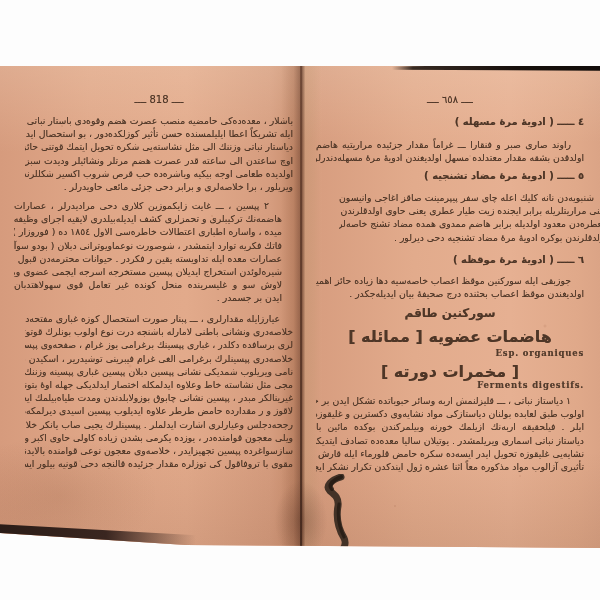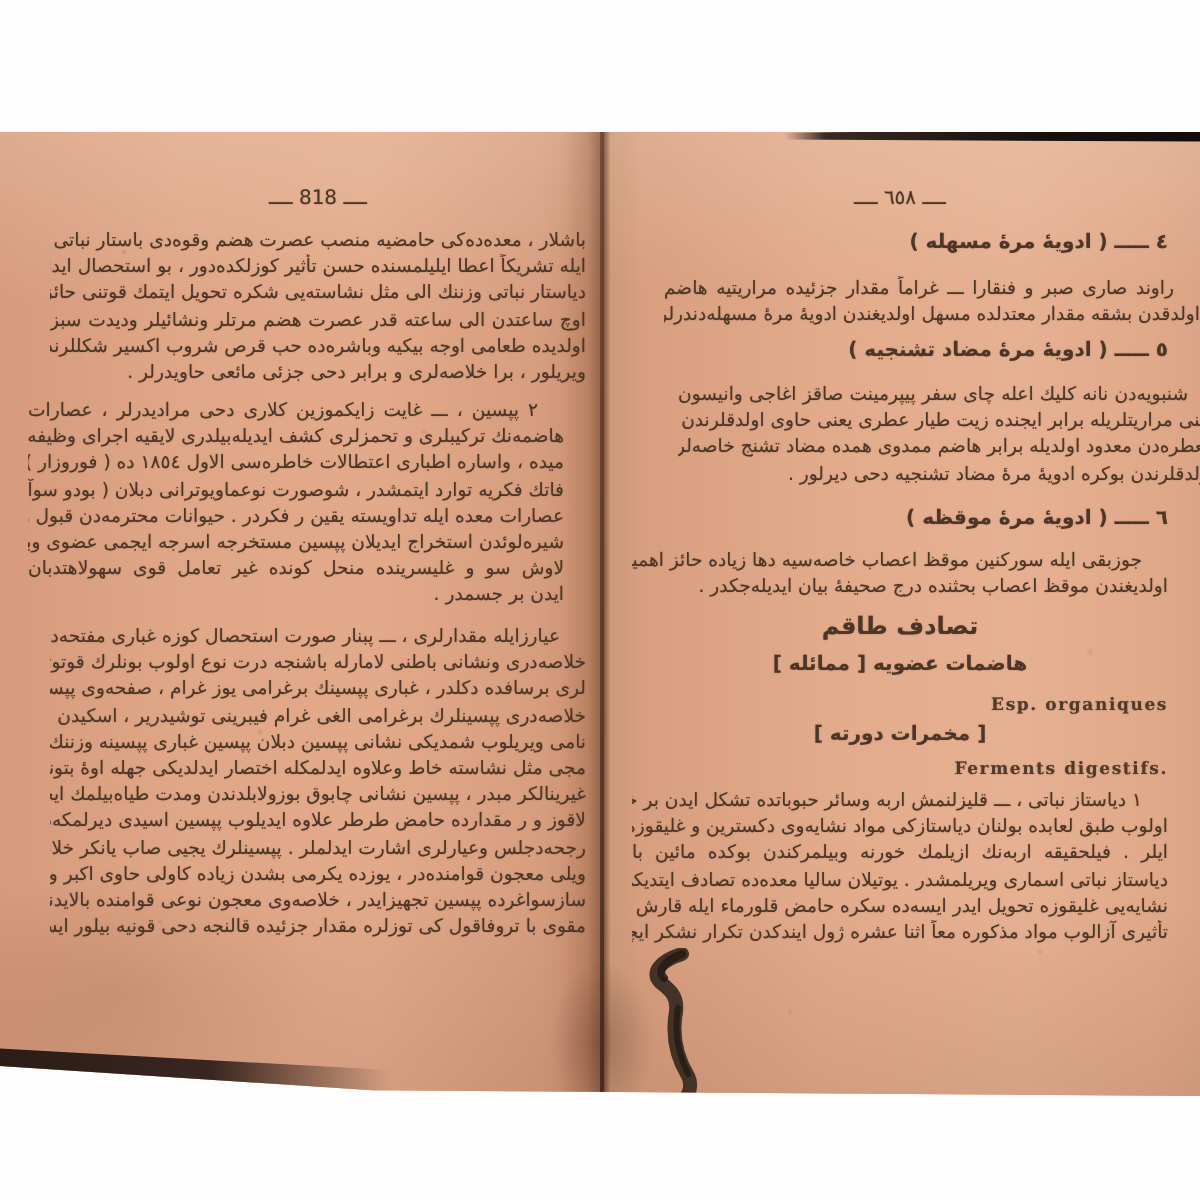--- a/index.html
+++ b/index.html
@@ -77,21 +77,21 @@
     white-space:nowrap;overflow:hidden;line-height:13.2px;height:13.2px;
     text-align:justify;text-align-last:justify;
   }
   .body-lines .line.first{text-indent:13px;}
   .body-lines.no-indent .line.first{text-indent:0;}
   .body-lines .line.last{text-align-last:right;}
   .pageno{font-size:10px;text-align:center;letter-spacing:1px;}
   .hnum{font-size:10px;font-weight:bold;text-align:right;white-space:nowrap;}
   .ctr{text-align:center;white-space:nowrap;}
   .grp-title{font-size:12px;font-weight:bold;}
-  .grp-sub{font-size:10px;font-weight:bold;}
+  .grp-sub{font-size:16px;font-weight:bold;}
   .latin{
     font-family:"DejaVu Serif",serif;font-size:8.5px;font-weight:bold;
     letter-spacing:.8px;color:#523b2c;text-align:right;white-space:nowrap;
   }
 </style>
 </head>
 <body>
 
 <div class="photo">
 
@@ -138,42 +138,42 @@
       <div class="line">رجحه‌دجلس وعيارلرى اشارت ايدلملر . پپسينلرك يجيى صاب يانكر خلاصه</div>
       <div class="line">ويلى معجون قوامنده‌در ، يوزده يكرمى بشدن زياده كاولى حاوى اكبر ويا</div>
       <div class="line">سازسواغرده پپسين تجهيزايدر ، خلاصه‌وى معجون نوعى قوامنده بالايدندن مكلس</div>
       <div class="line last">مقوى با تروفاقول كى توزلره مقدار جزئيده قالنجه دحى قونيه بيلور ايسه‌ده</div>
     </div>
 
   <div class="txt pageno rtl" style="left:316px;top:28px;width:268px;">ــــ ٦٥٨ ــــ</div>
 
   <div class="txt hnum rtl" style="left:316px;top:50px;width:268px;">٤ ـــــ ( ادويهٔ مرهٔ مسهله )</div>
 
-  <div class="txt body-lines rtl" style="left:316px;top:72px;width:268px;margin-left:16px;">
+  <div class="txt body-lines rtl" style="left:316px;top:72px;width:268px;">
       <div class="line first">راوند صارى صبر و فنقارا ـــ غراماً مقدار جزئيده مراريتيه هاضم</div>
       <div class="line last">اولدقدن بشقه مقدار معتدلده مسهل اولديغندن ادويهٔ مرهٔ مسهله‌دندرلر .</div>
     </div>
 
   <div class="txt hnum rtl" style="left:316px;top:104px;width:268px;">٥ ـــــ ( ادويهٔ مرهٔ مضاد تشنجيه )</div>
 
   <div class="txt body-lines rtl" style="left:316px;top:125px;width:268px;margin-left:23px;">
       <div class="line first">شنبويه‌دن نانه كليك اعله چاى سفر پيپرمينت صاقز اغاجى وانيسون</div>
       <div class="line">يعنى مراريتلريله برابر ايجنده زيت طيار عطرى يعنى حاوى اولدقلرندن ريه</div>
       <div class="line">معطره‌دن معدود اولديله برابر هاضم ممدوى همده مضاد تشنج خاصه‌لرينه مالك</div>
       <div class="line last">اولدقلرندن بوكره ادويهٔ مرهٔ مضاد تشنجيه دحى ديرلور .</div>
     </div>
 
   <div class="txt hnum rtl" style="left:316px;top:188px;width:268px;">٦ ـــــ ( ادويهٔ مرهٔ موقظه )</div>
 
   <div class="txt body-lines rtl" style="left:316px;top:208px;width:268px;">
       <div class="line first">جوزبقى ايله سوركنين موقظ اعصاب خاصه‌سيه دها زياده حائز اهميت</div>
       <div class="line last">اولديغندن موقظ اعصاب بحثنده درج صحيفهٔ بيان ايديله‌جكدر .</div>
     </div>
 
-  <div class="txt ctr grp-title rtl" style="left:316px;top:240px;width:268px;">تصادف طاقم</div>
+  <div class="txt ctr grp-title rtl" style="left:316px;top:240px;width:268px;">سوركنين طاقم</div>
 
   <div class="txt ctr grp-sub rtl" style="left:316px;top:261px;width:268px;">هاضمات عضويه [ ممائله ]</div>
 
   <div class="txt latin" style="left:316px;top:282px;width:268px;">Esp. organiques</div>
 
   <div class="txt ctr grp-sub rtl" style="left:316px;top:296px;width:268px;">[ مخمرات دورته ]</div>
 
   <div class="txt latin" style="left:316px;top:314px;width:268px;">Ferments digestifs.</div>
 
   <div class="txt body-lines rtl" style="left:316px;top:328px;width:268px;">

